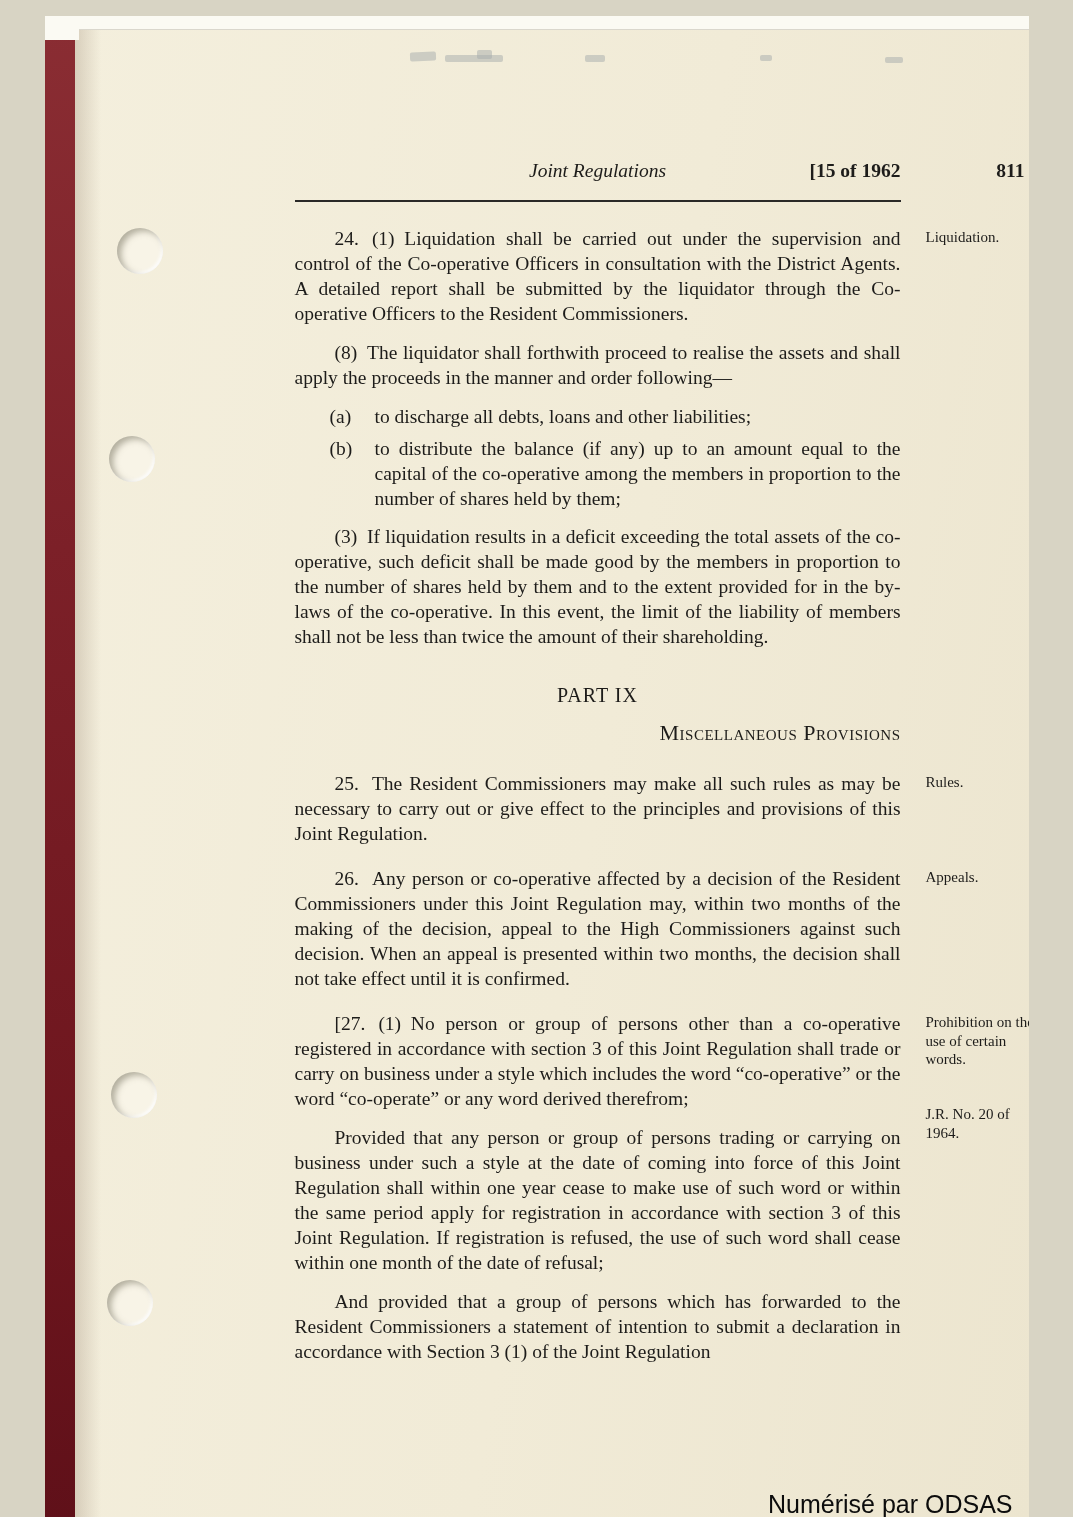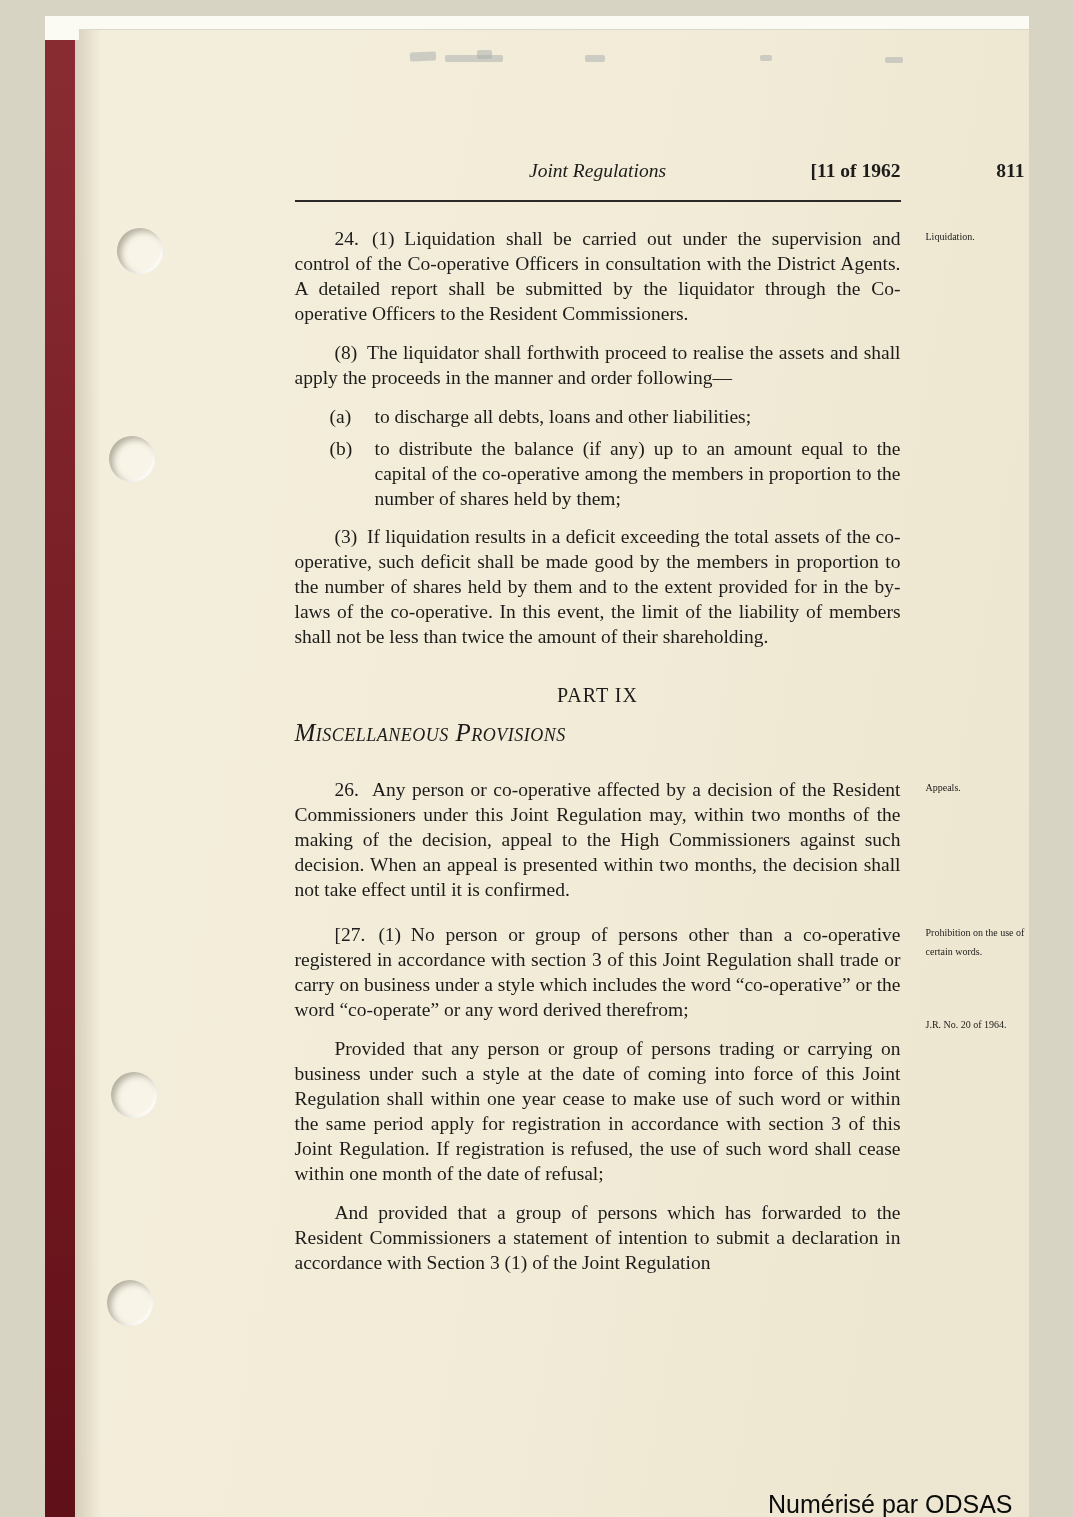--- a/index.html
+++ b/index.html
@@ -54,31 +54,31 @@
   .para.indent{text-indent:40px;}
   .num{font-weight:normal;margin-right:13px;}
   .list-item{
     position:relative;text-align:justify;
     padding-left:80px;margin:0 0 7px 0;
   }
   .list-item .label{display:inline-block;width:45px;margin-left:-45px;}
   .spacer-sm{height:6px;}
   .margin-note{
     position:absolute;left:631px;top:2px;width:118px;
-    font-size:10px;line-height:18.5px;text-align:left;text-indent:0;
+    font-size:15px;line-height:18.5px;text-align:left;text-indent:0;
     white-space:normal;
   }
   .margin-note.second{top:94px;}
 
   .part-heading{
     text-align:center;margin:34px 0 12px 0;letter-spacing:1px;font-size:20px;
   }
   .part-subheading{
-    text-align:left;margin:0 0 26px 0;
-    font-variant:small-caps;letter-spacing:.5px;font-size:25px;font-style:italic;
+    text-align:right;margin:0 0 26px 0;
+    font-variant:small-caps;letter-spacing:.5px;font-size:22px;
   }
   .watermark{
     position:absolute;right:16px;bottom:14px;
     font-family:"Liberation Sans","DejaVu Sans",sans-serif;
     font-size:25px;color:#0c0c0c;
   }
 </style>
 </head>
 <body>
 
@@ -98,41 +98,42 @@
   <div class="smudge" style="left:400px;top:39px;width:58px;height:7px;"></div>
   <div class="smudge" style="left:432px;top:34px;width:15px;height:9px;"></div>
   <div class="smudge" style="left:540px;top:39px;width:20px;height:7px;"></div>
   <div class="smudge" style="left:715px;top:39px;width:12px;height:6px;"></div>
   <div class="smudge" style="left:840px;top:41px;width:18px;height:6px;"></div>
 
   <div class="content">
 
     <div class="doc-header">
       <span class="doc-title">Joint Regulations</span>
-      <span class="citation">[11 of 1962</span>
+      <span class="citation">[15 of 1962</span>
       <span class="page-number">811</span>
     </div>
     <div class="header-rule"></div>
 
     <p class="para indent"><span class="num">24.</span><span>(1) Liquidation shall be carried out under the supervision and control of the Co-operative Officers in consultation with the District Agents. A detailed report shall be submitted by the liquidator through the Co-operative Officers to the Resident Commissioners.</span><span class="margin-note">Liquidation.</span></p>
 
     <p class="para indent"><span>(8) The liquidator shall forthwith proceed to realise the assets and shall apply the proceeds in the manner and order following—</span></p>
 
     <p class="list-item"><span class="label">(a)</span><span>to discharge all debts, loans and other liabilities;</span></p>
 
     <p class="list-item"><span class="label">(b)</span><span>to distribute the balance (if any) up to an amount equal to the capital of the co-operative among the members in proportion to the number of shares held by them;</span></p>
 
 
     <div class="spacer-sm"></div>
 
     <p class="para indent"><span>(3) If liquidation results in a deficit exceeding the total assets of the co-operative, such deficit shall be made good by the members in proportion to the number of shares held by them and to the extent provided for in the by-laws of the co-operative. In this event, the limit of the liability of members shall not be less than twice the amount of their shareholding.</span></p>
 
     <div class="part-heading">PART IX</div>
     <div class="part-subheading">Miscellaneous Provisions</div>
 
+    <p class="para indent"><span class="num">25.</span><span>The Resident Commissioners may make all such rules as may be necessary to carry out or give effect to the principles and provisions of this Joint Regulation.</span><span class="margin-note">Rules.</span></p>
 
     <div class="spacer-sm"></div>
 
     <p class="para indent"><span class="num">26.</span><span>Any person or co-operative affected by a decision of the Resident Commissioners under this Joint Regulation may, within two months of the making of the decision, appeal to the High Commissioners against such decision. When an appeal is presented within two months, the decision shall not take effect until it is confirmed.</span><span class="margin-note">Appeals.</span></p>
 
     <div class="spacer-sm"></div>
 
     <p class="para indent"><span class="num">[27.</span><span>(1) No person or group of persons other than a co-operative registered in accordance with section 3 of this Joint Regulation shall trade or carry on business under a style which includes the word “co-operative” or the word “co-operate” or any word derived therefrom;</span><span class="margin-note">Prohibition on the use of certain words.</span><span class="margin-note second">J.R. No. 20 of 1964.</span></p>
 
     <p class="para indent"><span>Provided that any person or group of persons trading or carrying on business under such a style at the date of coming into force of this Joint Regulation shall within one year cease to make use of such word or within the same period apply for registration in accordance with section 3 of this Joint Regulation. If registration is refused, the use of such word shall cease within one month of the date of refusal;</span></p>

